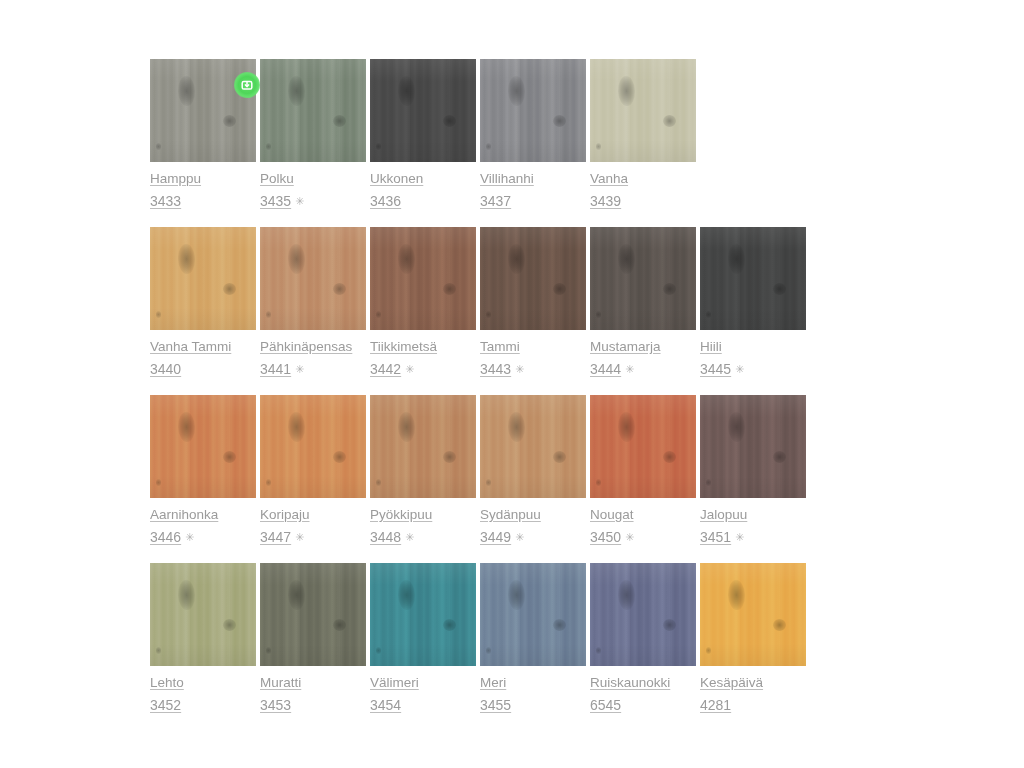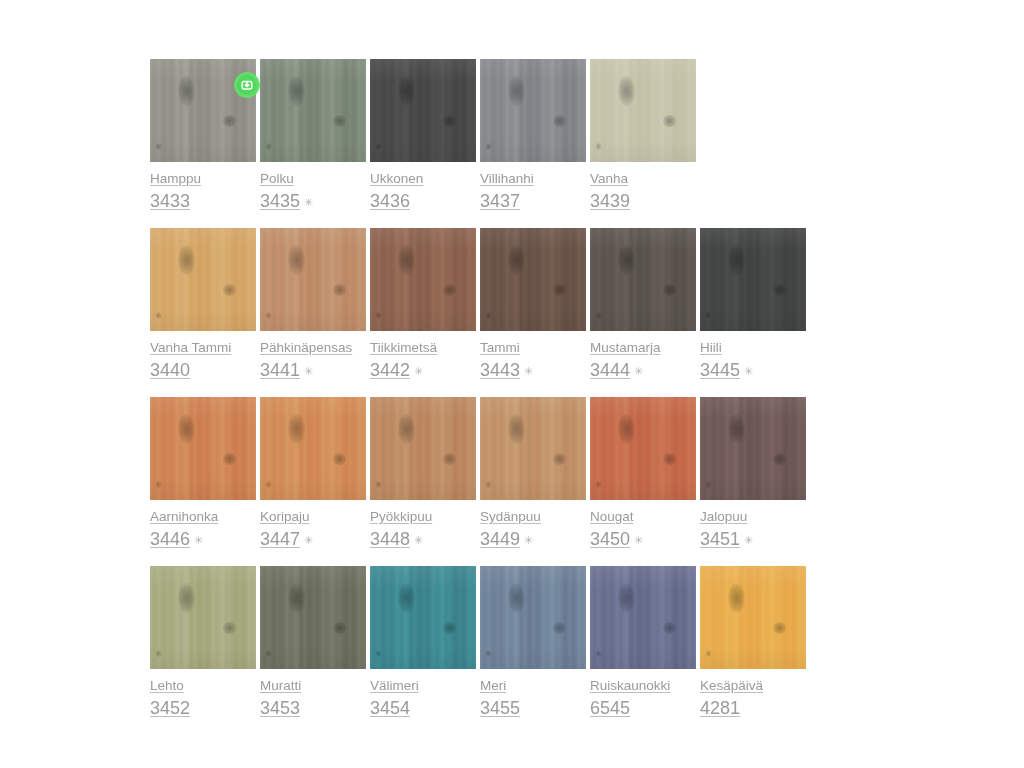--- a/index.html
+++ b/index.html
@@ -147,21 +147,21 @@
     text-decoration-color: #bdbdbd;
     text-underline-offset: 2px;
     white-space: nowrap;
   }
   .name {
     font-size: 13.5px;
     margin-top: 9px;
     line-height: 16px;
   }
   .code {
-    font-size: 18px;
+    font-size: 14px;
     margin-top: 6px;
     line-height: 16px;
     display: inline-block;
   }
   .code-line {
     margin-top: 6px;
     line-height: 16px;
     white-space: nowrap;
   }
   .code-line .code { margin-top: 0; }

